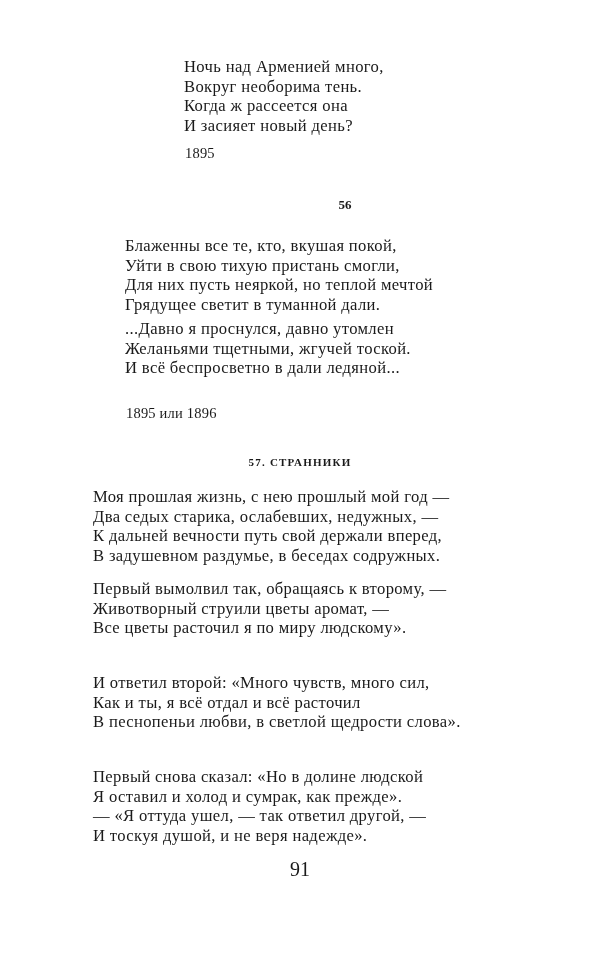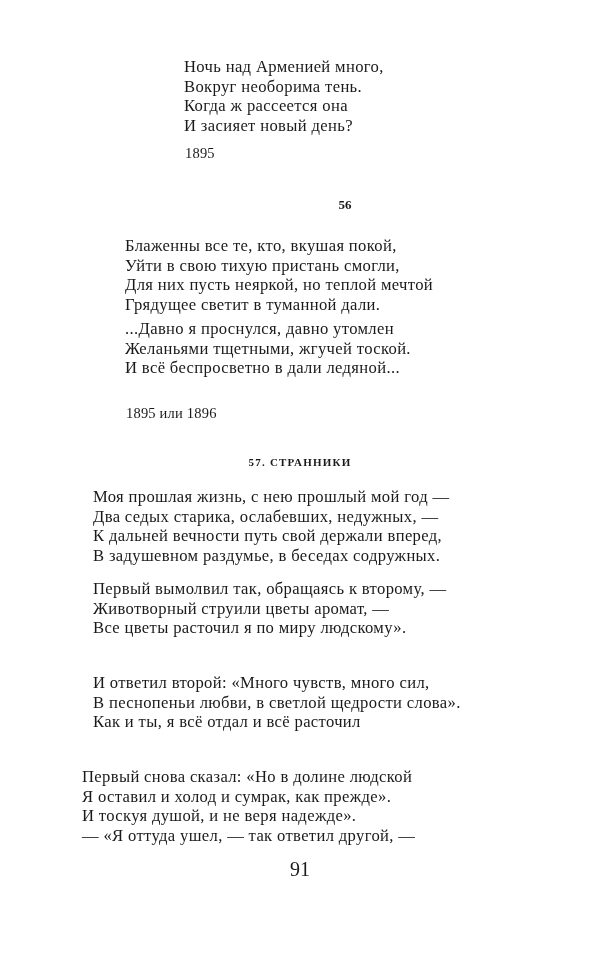--- a/index.html
+++ b/index.html
@@ -104,26 +104,26 @@
   </div>
 
   <div class="stanza" style="left:93px; top:579px;">
     <span class="line">Первый вымолвил так, обращаясь к второму, —</span>
     <span class="line">Животворный струили цветы аромат, —</span>
     <span class="line">Все цветы расточил я по миру людскому».</span>
   </div>
 
   <div class="stanza" style="left:93px; top:673px;">
     <span class="line">И ответил второй: «Много чувств, много сил,</span>
+    <span class="line">Как и ты, я всё отдал и всё расточил</span>
     <span class="line">В песнопеньи любви, в светлой щедрости слова».</span>
-    <span class="line">Как и ты, я всё отдал и всё расточил</span>
   </div>
 
-  <div class="stanza" style="left:82px; top:767px;">
+  <div class="stanza" style="left:93px; top:767px;">
     <span class="line">Первый снова сказал: «Но в долине людской</span>
     <span class="line">Я оставил и холод и сумрак, как прежде».</span>
+    <span class="line">— «Я оттуда ушел, — так ответил другой, —</span>
     <span class="line">И тоскуя душой, и не веря надежде».</span>
-    <span class="line">— «Я оттуда ушел, — так ответил другой, —</span>
   </div>
 
   <div class="page-number" style="top:858px;">91</div>
 
 </div>
 
 </body></html>

